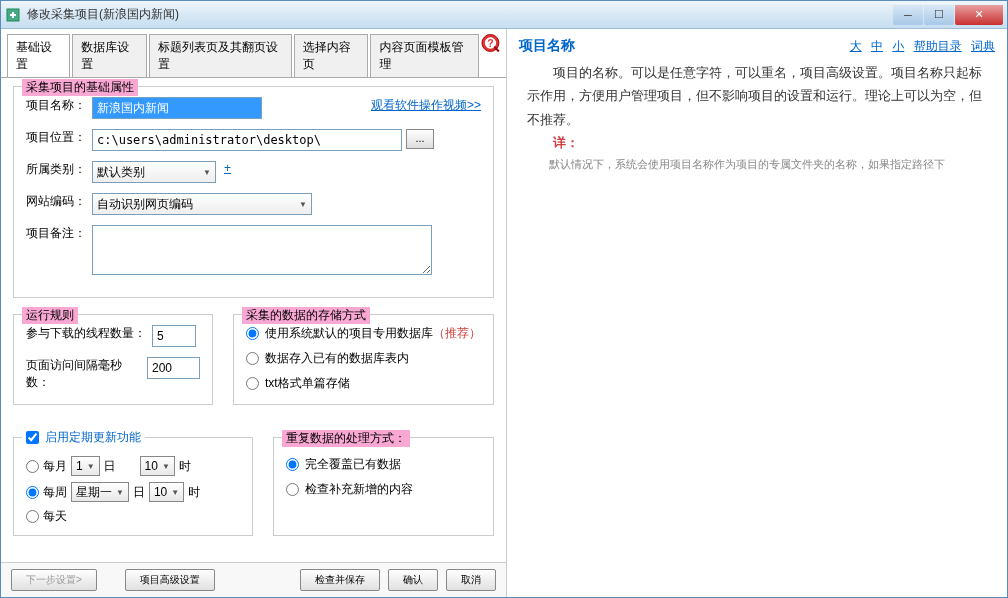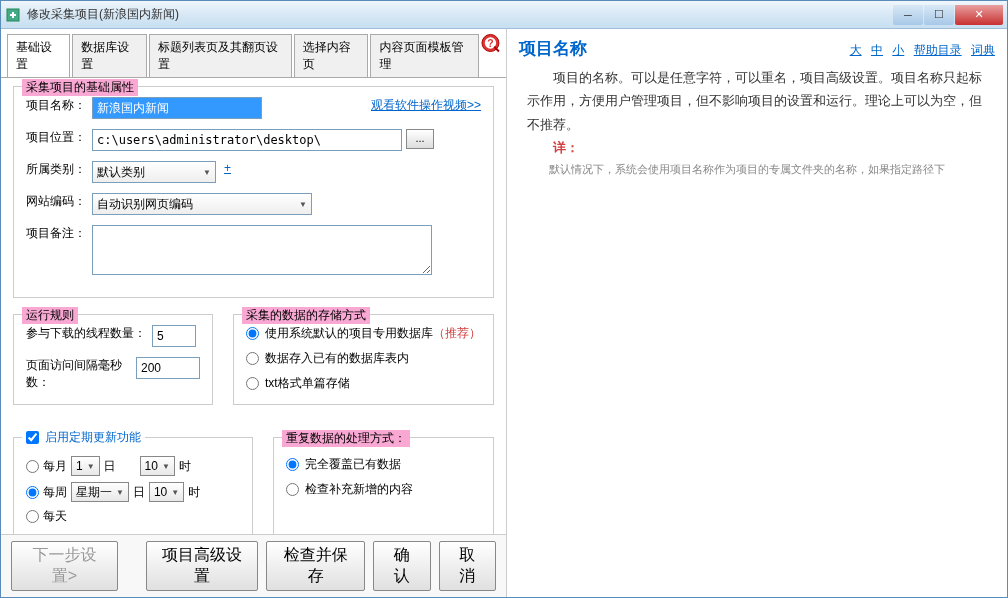--- a/index.html
+++ b/index.html
@@ -35,25 +35,25 @@
 .two-col { display: flex; gap: 20px; }
 .radio-row { display: flex; align-items: center; margin-bottom: 8px; }
 .radio-row input[type=radio] { margin-right: 6px; }
 .checkbox-row { display: flex; align-items: center; margin-bottom: 10px; }
 .checkbox-row input[type=checkbox] { margin-right: 6px; }
 .checkbox-label { color: #0066cc; }
 .schedule-row { display: flex; align-items: center; margin-bottom: 6px; gap: 4px; }
 .mini-dd { border: 1px solid #888; background: linear-gradient(to bottom,#fff,#e8e8e8); height: 20px; padding: 0 4px; display: inline-flex; align-items: center; gap: 4px; font-size: 12px; }
 .recommend { color: #d04040; }
 .button-bar { display: flex; gap: 8px; padding: 6px 10px; border-top: 1px solid #ccc; background: #f8f8f8; }
-.btn { border: 1px solid #888; background: linear-gradient(to bottom, #fff, #e0e0e0); padding: 3px 14px; cursor: pointer; border-radius: 2px; font-size: 16px; }
+.btn { border: 1px solid #888; background: linear-gradient(to bottom, #fff, #e0e0e0); padding: 3px 14px; cursor: pointer; border-radius: 2px; font-size: 10px; }
 .btn.disabled { color: #999; }
 .right-panel { flex: 1; padding: 8px 12px; display: flex; flex-direction: column; }
 .right-header { display: flex; align-items: baseline; margin-bottom: 6px; }
-.right-title { color: #0066cc; font-weight: bold; font-size: 17px; }
+.right-title { color: #0066cc; font-weight: bold; font-size: 14px; }
 .right-links { margin-left: auto; }
 .right-links a { color: #0066cc; text-decoration: underline; margin-left: 6px; cursor: pointer; }
 .right-body { font-size: 13px; line-height: 1.8; color: #333; padding: 0 8px; }
 .right-body .indent { text-indent: 2em; }
 .detail-label { color: #d04040; font-weight: bold; }
 .truncated { color: #888; font-size: 11px; }
 </style>
 </head>
 <body>
 
@@ -123,21 +123,21 @@
 
         <div class="two-col">
           <div class="fieldset" style="flex:0 0 200px">
             <div class="fieldset-legend">运行规则</div>
             <div class="form-row">
               <span>参与下载的线程数量：</span>
               <input class="text-input" style="width: 44px; margin-left: 6px;" value="5">
             </div>
             <div class="form-row" style="margin-bottom:0">
               <span>页面访问间隔毫秒数：</span>
-              <input class="text-input" style="width: 64px; margin-left: 6px;" value="200">
+              <input class="text-input" style="width: 53px; margin-left: 6px;" value="200">
             </div>
           </div>
 
           <div class="fieldset" style="flex:1">
             <div class="fieldset-legend">采集的数据的存储方式</div>
             <div class="radio-row">
               <input type="radio" checked="" style="">
               <span>使用系统默认的项目专用数据库</span>
               <span class="recommend">（推荐）</span>
             </div>

